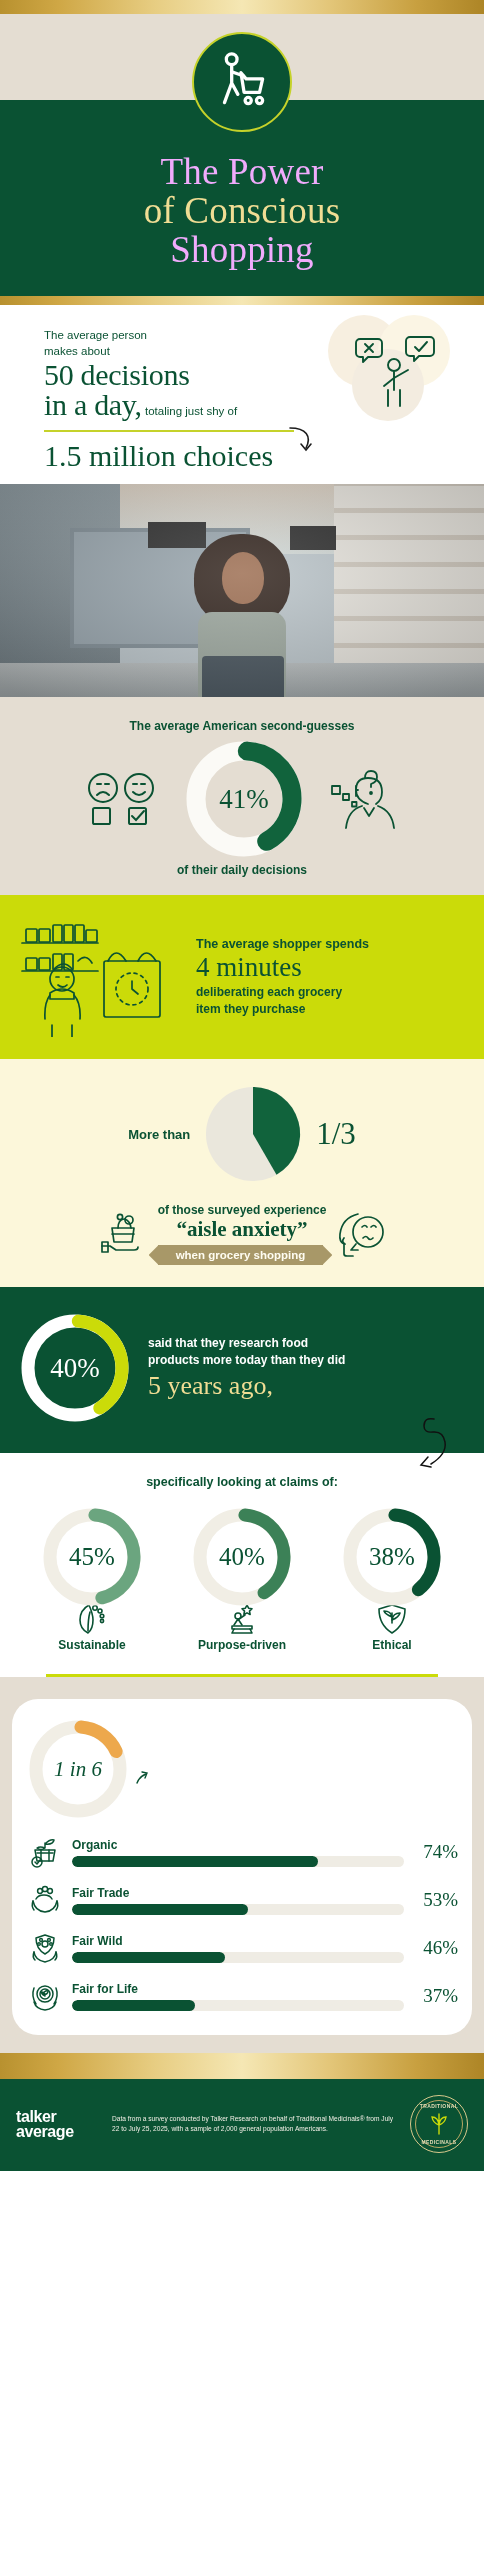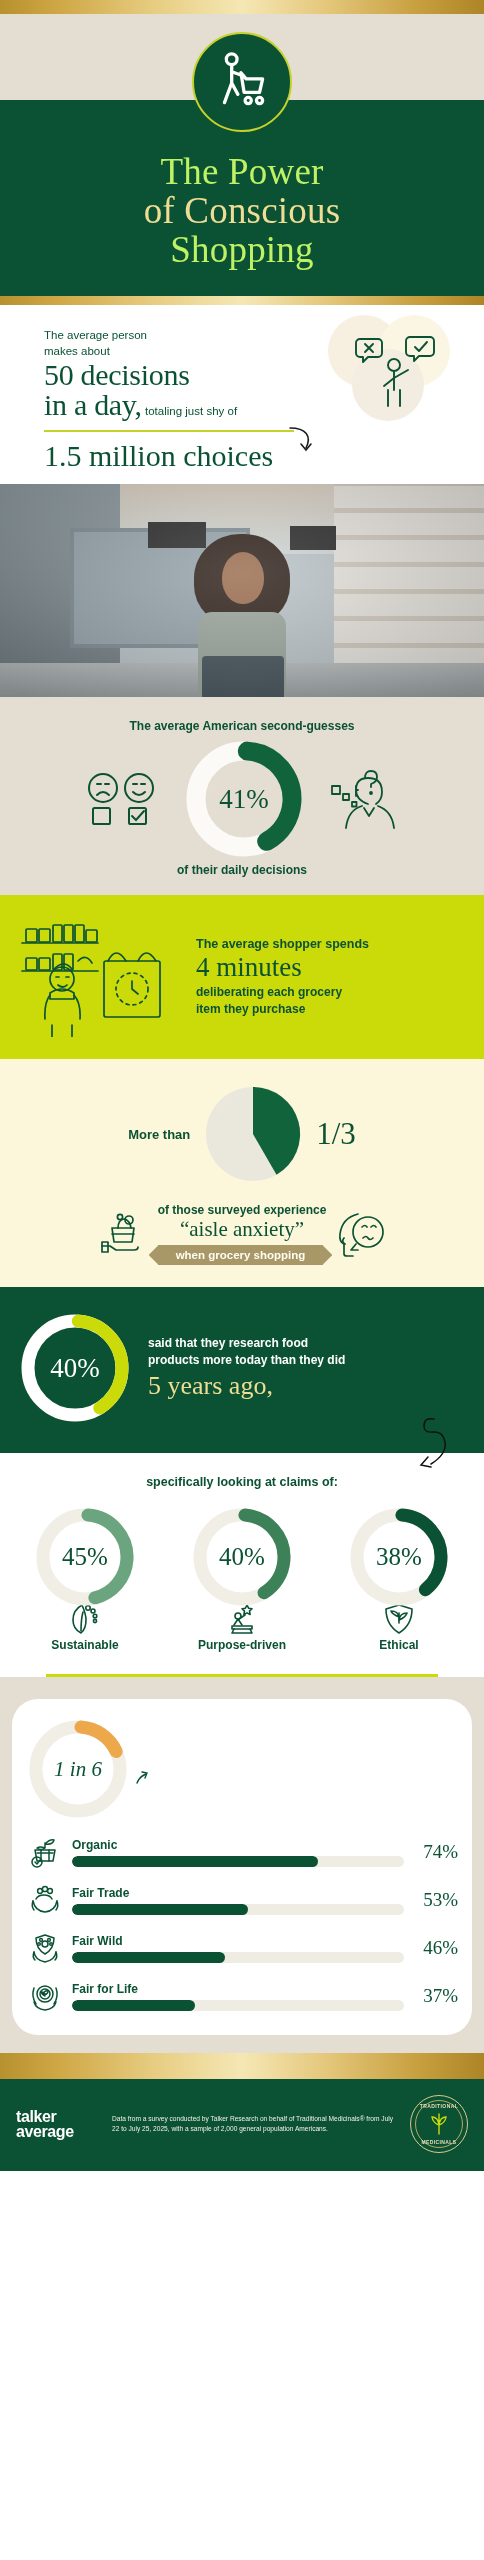--- a/index.html
+++ b/index.html
@@ -27,21 +27,21 @@
   .logo-circle {
     position: absolute; left: 50%; top: 18px; transform: translateX(-50%);
     width: 100px; height: 100px; border-radius: 50%;
     background: #0a5233; border: 2px solid #c5d22a;
     display:flex; align-items:center; justify-content:center; z-index: 5;
   }
   .logo-circle svg { width: 66px; height: 66px; }
   .title-green {
     background:#0a5233; padding: 52px 0 26px; text-align:center;
   }
-  .title-green .ln { font-family:"Liberation Serif", serif; font-size:37px; line-height:1.06; color:#bef264; letter-spacing:.2px;}
+  .title-green .ln { font-family:"Liberation Serif", serif; font-size:37px; line-height:1.06; color:#f0abfc; letter-spacing:.2px;}
   .title-green .gold { color:#f0dd94; }
 
   
   .s-decisions { background:#fff; padding: 22px 0 12px; position:relative; }
   .dec-wrap { position:relative; padding: 0 18px 0 44px; }
   .dec-small { color:#0a5233; font-size:11.5px; line-height:1.45; font-weight:500; }
   .dec-big { font-family:"Liberation Serif", serif; color:#0a5233; font-size:30px; line-height:1.0; letter-spacing:-.3px; }
   .dec-inline { font-family:"Liberation Sans", sans-serif; font-size:11.5px; font-weight:500; letter-spacing:0; }
   .dec-rule { height:2px; background:#c5d22a; margin:10px 44px 0 44px; width:250px; position:relative; }
   .dec-big2 { font-family:"Liberation Serif", serif; color:#0a5233; font-size:30px; line-height:1.1; padding-left:44px; margin-top:7px;}
@@ -91,41 +91,41 @@
   .s-4min .t3 { font-size:12px; font-weight:600; line-height:1.35; }
 
   
   .s-13 { background:#fcf7da; padding:26px 0 22px; }
   .s-13 .row1 { display:flex; align-items:center; justify-content:center; gap:14px; }
   .s-13 .more { color:#0a5233; font-size:13px; font-weight:600;}
   .s-13 .frac { font-family:"Liberation Serif", serif; color:#0a5233; font-size:31px;}
   .pie13 { width:98px; height:98px; border-radius:50%; }
   .s-13 .row2 { display:flex; align-items:center; justify-content:center; gap:8px; margin-top:20px; }
   .s-13 .c1 { color:#0a5233; font-size:12px; font-weight:600; text-align:center; }
-  .s-13 .c2 { font-family:"Liberation Serif", serif; color:#0a5233; font-size:21px; text-align:center; }
+  .s-13 .c2 { font-family:"Liberation Serif", serif; color:#0a5233; font-size:21px; text-align:center;font-weight:bold; }
   .ribbon {
     background:#a89868; color:#fffdf2; font-size:11.5px; font-weight:700;
     padding:4px 18px; position:relative; display:inline-block; margin-top:3px;
   }
   .ribbon:before, .ribbon:after{ content:""; position:absolute; top:0; bottom:0; width:10px; background:#a89868;}
   .ribbon:before{ left:-9px; clip-path:polygon(100% 0,100% 100%,0 50%);}
   .ribbon:after { right:-9px; clip-path:polygon(0 0,0 100%,100% 50%);}
 
   
   .s-40 { background:#0a5233; padding:22px 16px 26px; display:flex; align-items:center; gap:14px; position:relative;}
   .donut40 { width:118px; height:118px; position:relative; flex:0 0 118px; }
   .donut40 .donut-txt { color:#fff; font-size:27px; }
   .s-40 .t1 { color:#fff; font-size:12px; font-weight:700; line-height:1.4;}
   .s-40 .t2 { font-family:"Liberation Serif", serif; color:#f0dd94; font-size:26px; margin-top:3px;}
   .s-40 .squiggle { position:absolute; right:24px; bottom:-26px; width:56px; height:64px; }
 
   
   .s-claims { background:#fff; padding:22px 0 16px; text-align:center;}
   .s-claims .cap { color:#0a5233; font-size:12.5px; font-weight:700; margin-bottom:16px;}
-  .s-claims .grid { display:flex; justify-content:center; gap:27px;}
+  .s-claims .grid { display:flex; justify-content:center; gap:20px;}
   .claim { width:130px; }
   .claim .dn { width:104px; height:104px; position:relative; margin:0 auto; }
   .claim .dn .donut-txt { font-size:25px; }
   .claim .ci { height:36px; display:flex; align-items:center; justify-content:center; margin-top:-8px;}
   .claim .lbl { color:#0a5233; font-size:12px; font-weight:600; margin-top:1px;}
 
   
   .s-cert { background:#e4ddd2; padding:22px 12px 18px; }
   .cert-card { background:#fff; border-radius:26px; padding:18px 14px 20px; }
   .cert-top { display:flex; align-items:center; gap:4px; }

